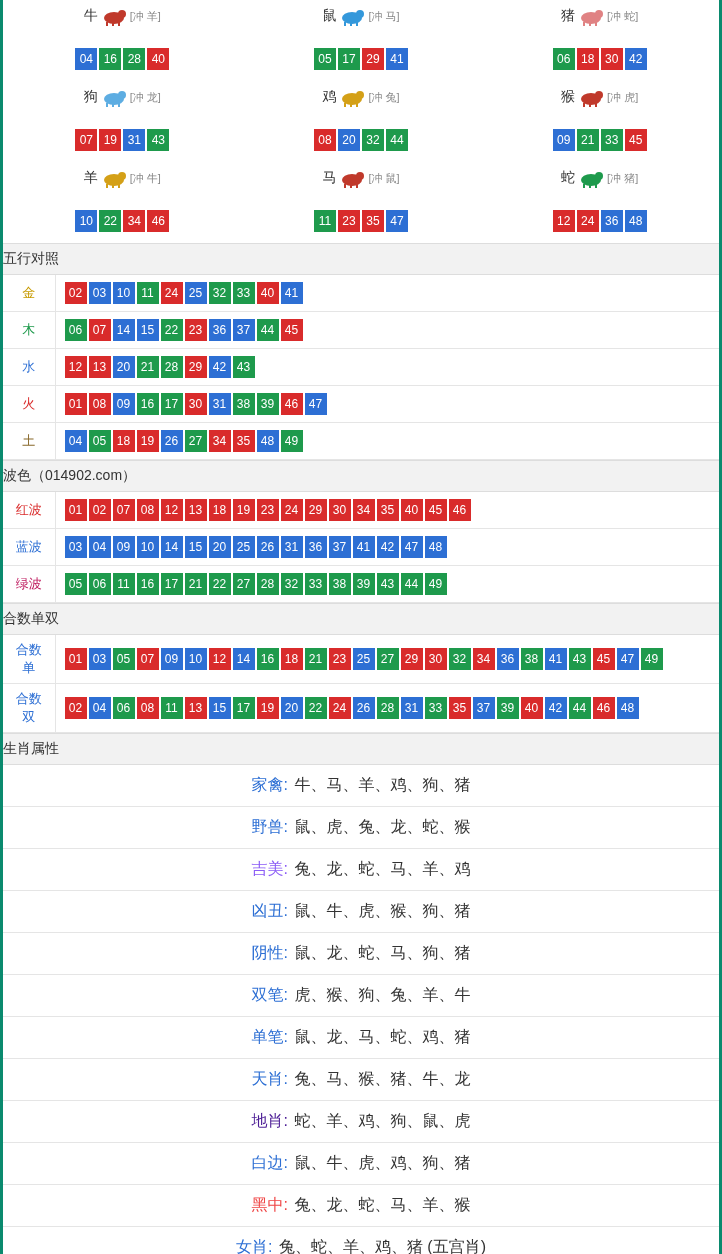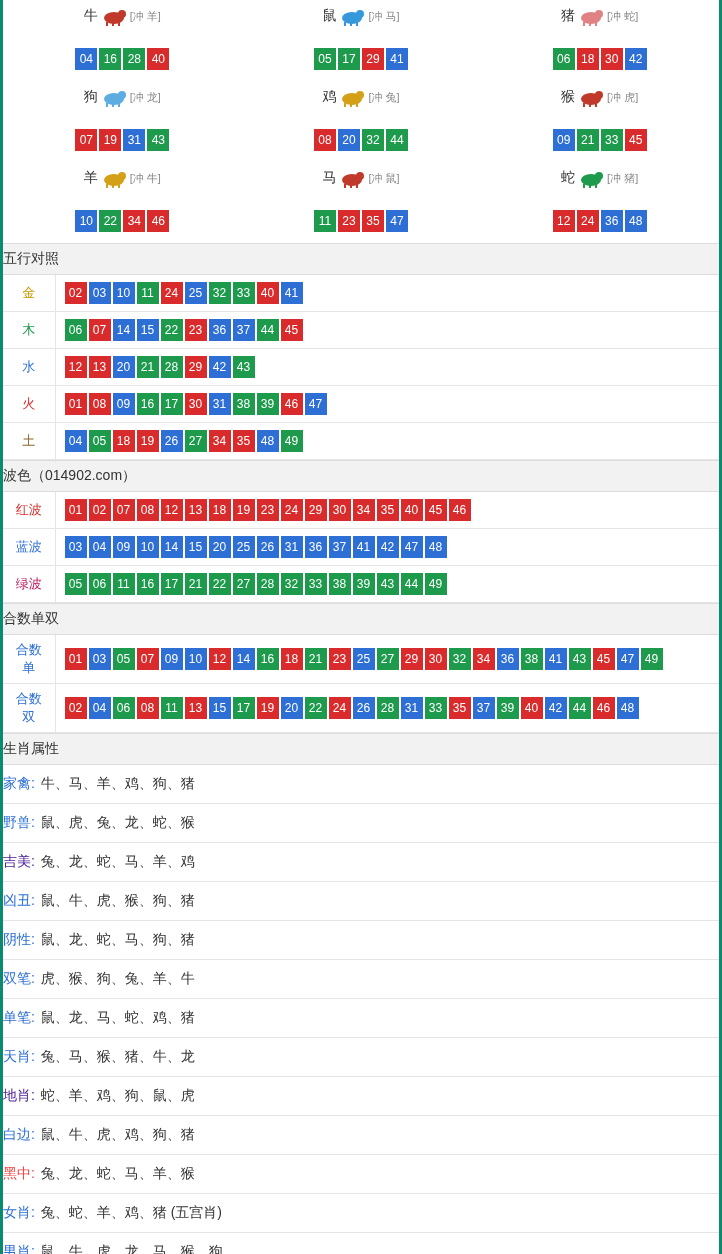--- a/index.html
+++ b/index.html
@@ -14,21 +14,21 @@
 .ball{display:inline-block;width:22px;height:22px;line-height:22px;color:#fff;font-size:12px;text-align:center;margin:1px 1px}
 .red{background:#d92b2b}
 .blue{background:#2d6fd4}
 .green{background:#1e9a4c}
 .sec-head{background:#f2f2f2;border-top:1px solid #ddd;border-bottom:1px solid #ddd;text-align:left;padding:6px 0;font-size:14px}
 .tbl{width:100%;border-collapse:collapse}
 .tbl td{border-bottom:1px solid #e5e5e5;padding:6px 8px;vertical-align:middle}
 .tbl td.label{width:52px;text-align:center;border-right:1px solid #e5e5e5;font-size:13px}
 .lbl-gold{color:#c79a00}.lbl-wood{color:#1e9a4c}.lbl-water{color:#2d6fd4}.lbl-fire{color:#d92b2b}.lbl-earth{color:#8a6b2e}
 .lbl-red{color:#d92b2b}.lbl-blue{color:#2d6fd4}.lbl-green{color:#be185d}
-.attr-row{border-bottom:1px solid #e5e5e5;padding:10px 0;font-size:14px}
+.attr-row{border-bottom:1px solid #e5e5e5;text-align:center;padding:10px 0;font-size:16px}
 .attr-key{color:#2d6fd4;margin-right:2px}
 .attr-val{color:#333}
 
 .z-icon svg{width:32px;height:20px}
 </style>
 </head>
 <body>
 <div class="wrap">
 
 <div class="zodiac-grid" id="zodiac-grid">
@@ -166,21 +166,21 @@
           <td class="label lbl-blue">合数双</td>
           <td><span class="ball red">02</span><span class="ball blue">04</span><span class="ball green">06</span><span class="ball red">08</span><span class="ball green">11</span><span class="ball red">13</span><span class="ball blue">15</span><span class="ball green">17</span><span class="ball red">19</span><span class="ball blue">20</span><span class="ball green">22</span><span class="ball red">24</span><span class="ball blue">26</span><span class="ball green">28</span><span class="ball blue">31</span><span class="ball green">33</span><span class="ball red">35</span><span class="ball blue">37</span><span class="ball green">39</span><span class="ball red">40</span><span class="ball blue">42</span><span class="ball green">44</span><span class="ball red">46</span><span class="ball blue">48</span></td>
         </tr>
       </tbody>
     </table>
 
 <div class="sec-head">生肖属性</div>
 <div id="sx-list">
       <div class="attr-row"><span class="attr-key" style="color:#2d6fd4">家禽:</span> <span class="attr-val">牛、马、羊、鸡、狗、猪</span></div>
       <div class="attr-row"><span class="attr-key" style="color:#2d6fd4">野兽:</span> <span class="attr-val">鼠、虎、兔、龙、蛇、猴</span></div>
-      <div class="attr-row"><span class="attr-key" style="color:#4c1d95">吉美:</span> <span class="attr-val">兔、龙、蛇、马、羊、鸡</span></div>
+      <div class="attr-row"><span class="attr-key" style="color:#8b5cf6">吉美:</span> <span class="attr-val">兔、龙、蛇、马、羊、鸡</span></div>
       <div class="attr-row"><span class="attr-key" style="color:#2d6fd4">凶丑:</span> <span class="attr-val">鼠、牛、虎、猴、狗、猪</span></div>
       <div class="attr-row"><span class="attr-key" style="color:#2d6fd4">阴性:</span> <span class="attr-val">鼠、龙、蛇、马、狗、猪</span></div>
       <div class="attr-row"><span class="attr-key" style="color:#2d6fd4">双笔:</span> <span class="attr-val">虎、猴、狗、兔、羊、牛</span></div>
       <div class="attr-row"><span class="attr-key" style="color:#2d6fd4">单笔:</span> <span class="attr-val">鼠、龙、马、蛇、鸡、猪</span></div>
       <div class="attr-row"><span class="attr-key" style="color:#2d6fd4">天肖:</span> <span class="attr-val">兔、马、猴、猪、牛、龙</span></div>
       <div class="attr-row"><span class="attr-key" style="color:#4c1d95">地肖:</span> <span class="attr-val">蛇、羊、鸡、狗、鼠、虎</span></div>
       <div class="attr-row"><span class="attr-key" style="color:#2d6fd4">白边:</span> <span class="attr-val">鼠、牛、虎、鸡、狗、猪</span></div>
       <div class="attr-row"><span class="attr-key" style="color:#ef4444">黑中:</span> <span class="attr-val">兔、龙、蛇、马、羊、猴</span></div>
       <div class="attr-row"><span class="attr-key" style="color:#2d6fd4">女肖:</span> <span class="attr-val">兔、蛇、羊、鸡、猪 (五宫肖)</span></div>
       <div class="attr-row"><span class="attr-key" style="color:#2d6fd4">男肖:</span> <span class="attr-val">鼠、牛、虎、龙、马、猴、狗</span></div>

